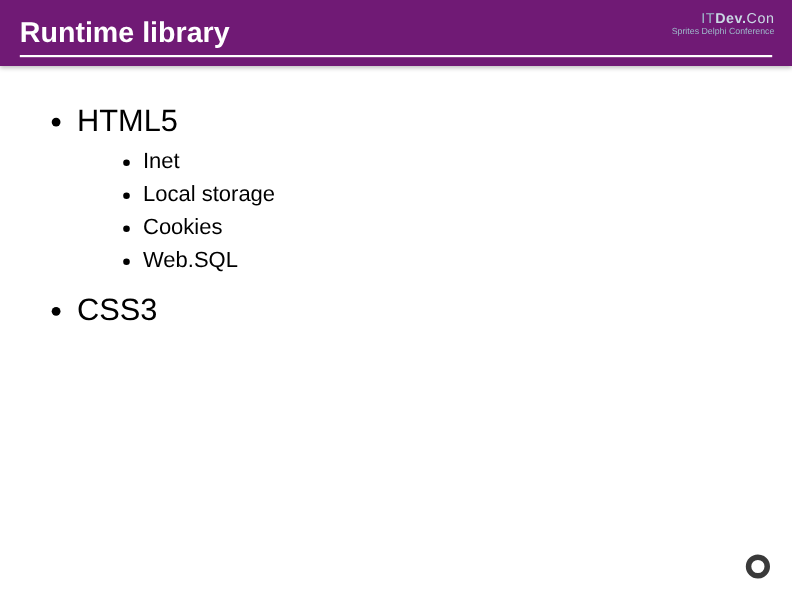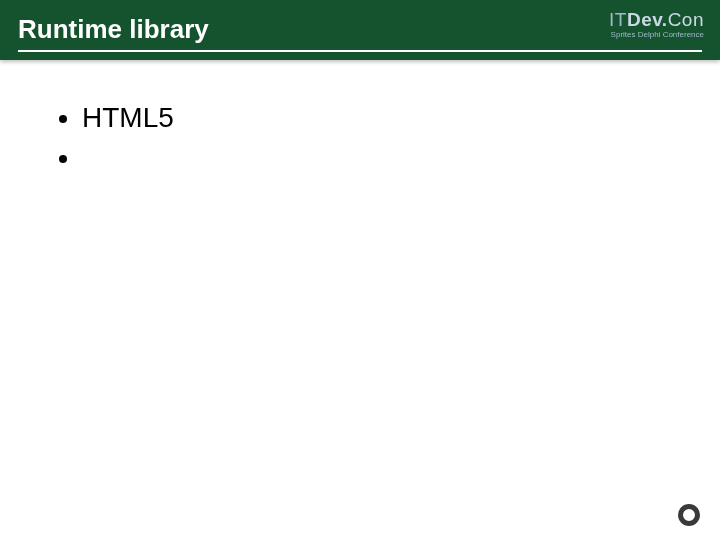--- a/index.html
+++ b/index.html
@@ -1,26 +1,26 @@
 <!DOCTYPE html>
 <html><head>
 <meta charset="utf-8">
 <style>
   html,body{margin:0;padding:0;width:720px;height:540px;background:#fff;font-family:Arial,Helvetica,sans-serif;overflow:hidden;position:relative}
-  .header{background:#14532d;height:60px;width:100%;position:relative;box-shadow:0 2px 4px rgba(0,0,0,.25)}
+  .header{background:#701a75;height:60px;width:100%;position:relative;box-shadow:0 2px 4px rgba(0,0,0,.25)}
   .title{color:#fff;font-weight:bold;font-size:26px;padding:14px 0 0 18px;display:inline-block}
   .rule{position:absolute;left:18px;right:18px;bottom:8px;height:2px;background:#fff}
   .brand{position:absolute;top:10px;right:16px;text-align:right;color:#9eb9ca;line-height:1}
-  .brand-l1{font-size:19px;letter-spacing:.5px}
+  .brand-l1{font-size:13px;letter-spacing:.5px}
   .brand-l1 .it{font-weight:400}
   .brand-l1 .dev{font-weight:700;color:#c9d9e3}
   .brand-l1 .con{font-weight:400;color:#c9d9e3}
   .brand-l2{font-size:8px;color:#9eb9ca;margin-top:2px}
   .body{padding:30px 0 0 40px;color:#000}
-  .l1{list-style:disc;margin:12px;padding:0 14px 0 30px}
+  .l1{list-style:disc;margin:0;padding:0 14px 0 30px}
   .l1 > li{font-size:28px;margin:4px 0 8px}
   .l2{list-style:disc;margin:6px 0 14px 60px;padding:0}
   .l2 > li{font-size:20px;line-height:1.5;font-weight:400}
   .ring{position:absolute;right:20px;bottom:14px;width:22px;height:22px;border:5px solid #3a3a3a;border-radius:50%;box-sizing:border-box}
 </style>
 </head>
 <body>
 
 <div class="header">
   <span class="title">Runtime library</span>
@@ -30,19 +30,26 @@
       <span class="it">IT</span><span class="dev">Dev.</span><span class="con">Con</span>
     </div>
     <div class="brand-l2">Sprites Delphi Conference</div>
   </div>
 </div>
 
 <div class="body">
   <ul class="l1">
     <li>
       <span>HTML5</span>
+      <ul class="l2">
+        <li>Inet</li>
+        <li>Local storage</li>
+        <li>Cookies</li>
+        <li>Web.SQL</li>
+      </ul>
     </li>
     <li>
+      <span>CSS3</span>
     </li>
   </ul>
 </div>
 
 <div class="ring"></div>
 
 </body></html>

